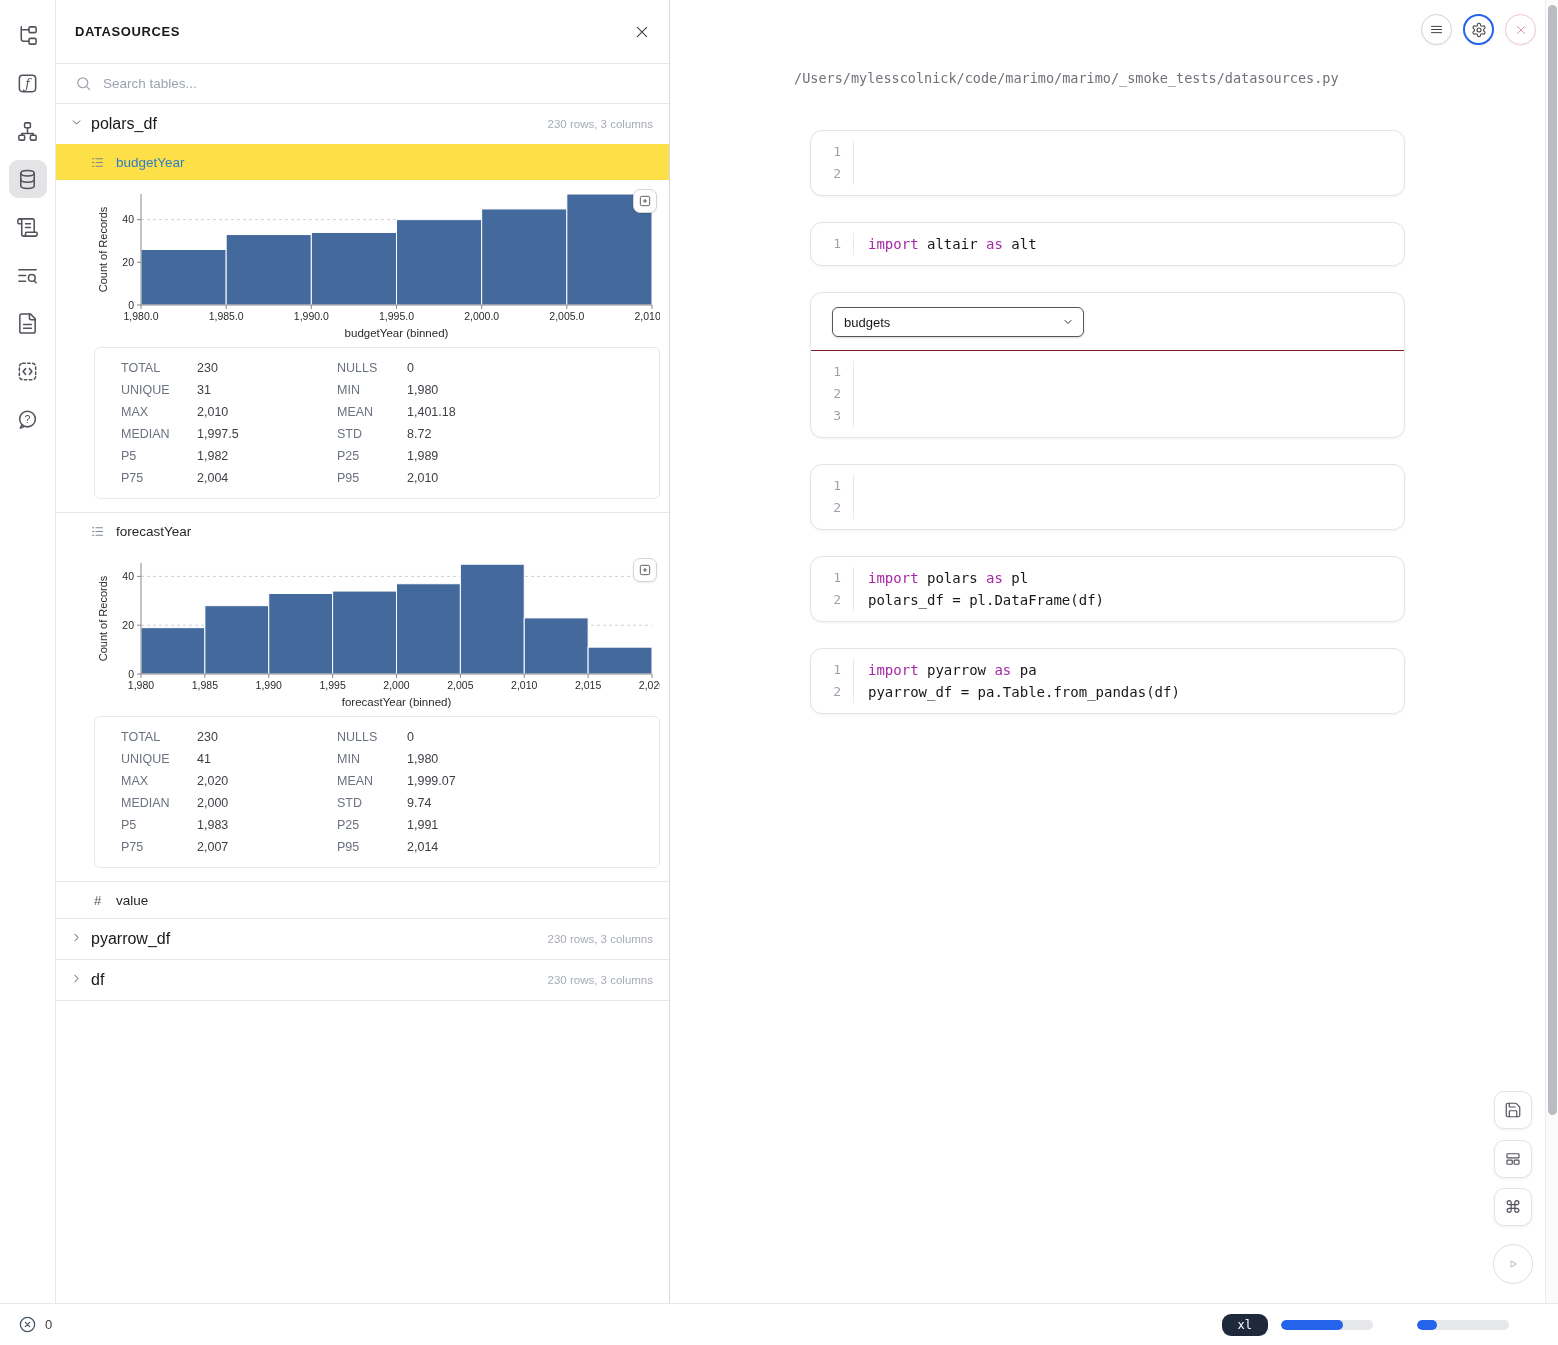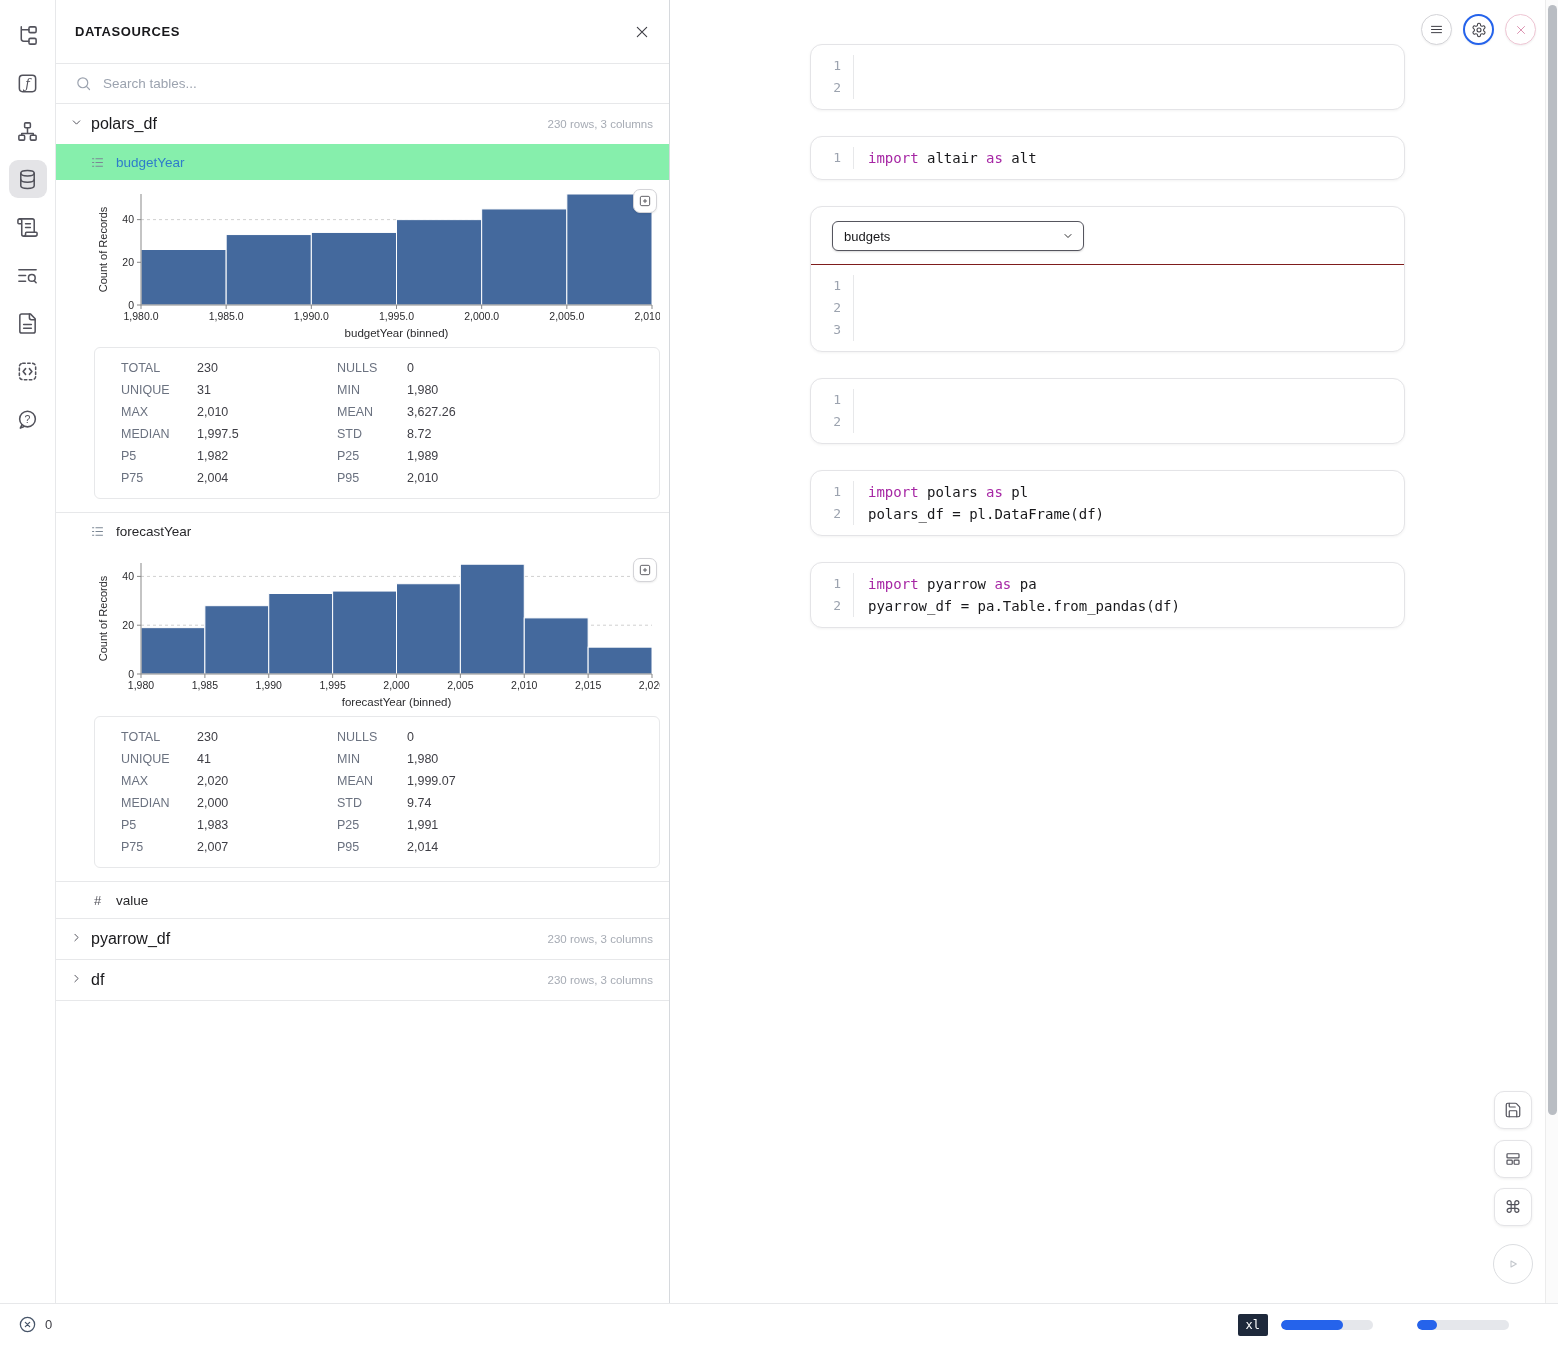--- a/index.html
+++ b/index.html
@@ -31,21 +31,21 @@
   .search-input::placeholder { color:#9ca3af; }
 
   .panel-scroll { flex:1; overflow:hidden; }
   .table-row { height:40px; display:flex; align-items:center; padding:0 16px 0 14px; gap:8px; cursor:pointer; }
   .table-row .tname { font-size:16px; color:#18181b; }
   .table-row .tmeta { margin-left:auto; font-size:11.5px; color:#a6abb4; }
   .chev svg { stroke:#52525b; fill:none; stroke-width:1.8; stroke-linecap:round; stroke-linejoin:round; }
   .col-row { height:36px; display:flex; align-items:center; padding-left:34px; gap:11px;
     font-size:13.5px; color:#27272a; cursor:pointer; }
   .col-row svg { stroke:#7b8794; fill:none; stroke-width:1.6; stroke-linecap:round; }
-  .col-row.selected { background:#86efac; color:#2e7ccb; }
+  .col-row.selected { background:#fde047; color:#2e7ccb; }
   .hash-glyph { color:#52525b; font-size:13px; width:15px; text-align:center; }
   .sep { border-top:1px solid #e7e8ea; }
 
   .chart-wrap { position:relative; margin:7px 10px 4px 38px; width:566px; height:154px; }
   .chart-expand { position:absolute; top:2px; right:3px; width:24px; height:24px; background:#fff;
     border:1px solid #d4d4d8; border-radius:7px; display:flex; align-items:center; justify-content:center;
     box-shadow:0 1px 2px rgba(0,0,0,.08); cursor:pointer; }
   .chart-expand svg { stroke:#3f3f46; fill:none; stroke-width:1.4; }
 
   .stats-box { margin:6px 10px 13px 38px; width:566px; border:1px solid #e7e8ea; border-radius:6px;
@@ -100,21 +100,21 @@
 
   
   .footer { height:42px; border-top:1px solid #e7e8ea; display:flex; align-items:center;
     padding:0 17px 0 18px; background:#fff; flex:none; }
   .footer svg { fill:none; stroke-linecap:round; stroke-linejoin:round; }
   .err-group { display:flex; align-items:center; gap:8px; cursor:pointer; }
   .err-group svg { stroke:#475569; stroke-width:1.6; }
   .err-count { font-size:13px; color:#3f3f46; }
   .footer-right { margin-left:auto; display:flex; align-items:center; gap:13px; }
   .size-badge { background:#1e293b; color:#fff; font-family:"DejaVu Sans Mono", monospace;
-    font-size:12px; padding:4px 8px; border-radius:2px; cursor:pointer; }
+    font-size:12px; padding:4px 16px; border-radius:9px; cursor:pointer; }
   .pbar { width:92px; height:10px; background:#e5e7eb; border-radius:5px; overflow:hidden; }
   .pfill { height:100%; background:#2563eb; border-radius:5px; }
 </style>
 </head>
 <body>
 
 <div class="app">
   <div class="main-row">
 
     <nav class="rail">
@@ -275,21 +275,21 @@
             <div class="stat-row">
               <span class="sl">UNIQUE</span>
               <span class="sv">31</span>
               <span class="sl">MIN</span>
               <span class="sv">1,980</span>
             </div>
             <div class="stat-row">
               <span class="sl">MAX</span>
               <span class="sv">2,010</span>
               <span class="sl">MEAN</span>
-              <span class="sv">3,627.26</span>
+              <span class="sv">1,401.18</span>
             </div>
             <div class="stat-row">
               <span class="sl">MEDIAN</span>
               <span class="sv">1,997.5</span>
               <span class="sl">STD</span>
               <span class="sv">8.72</span>
             </div>
             <div class="stat-row">
               <span class="sl">P5</span>
               <span class="sv">1,982</span>
@@ -443,20 +443,21 @@
               <circle cx="12" cy="12" r="3"></circle>
             </svg>
         </div>
         <div class="circ-btn shutdown">
           <svg width="14" height="14" viewBox="0 0 24 24">
               <path d="M6 6l12 12M18 6L6 18"></path>
             </svg>
         </div>
       </div>
 
+      <div class="file-path">/Users/mylesscolnick/code/marimo/marimo/_smoke_tests/datasources.py</div>
 
       <div class="cells">
           <div class="cell">
             <div class="cell-code">
               <div class="ln-col">
                 <div>1</div>
                 <div>2</div>
               </div>
             </div>
           </div>

